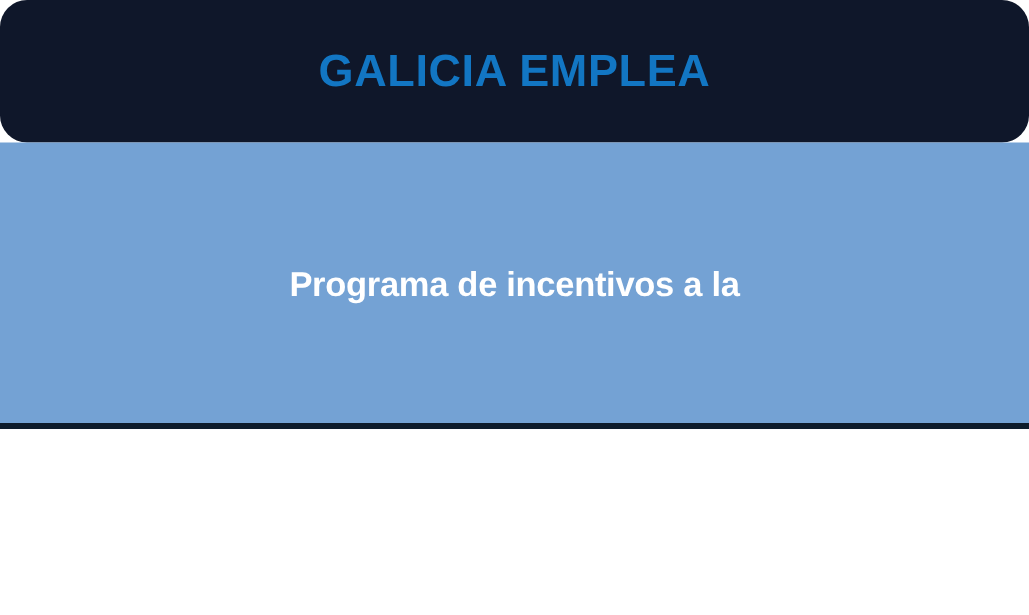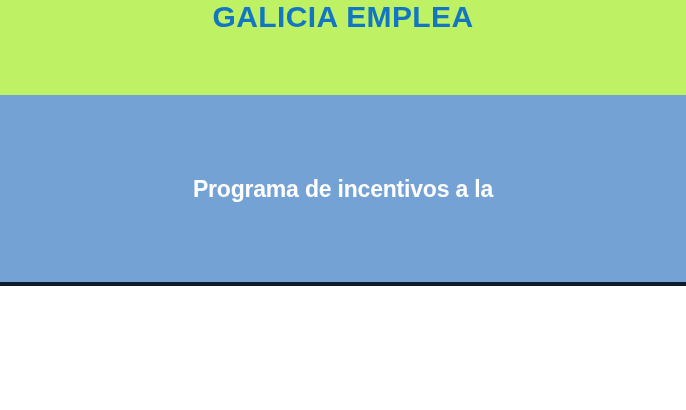--- a/index.html
+++ b/index.html
@@ -17,22 +17,24 @@
   }
 
   
   .header-title {
     position: absolute;
     left: 0;
     top: 0;
     width: 686px;
     height: 95px;
     display: flex;
+    align-items: center;
     justify-content: center;
-    background: #bef264;
+    background: #0f172a;
+    border-radius: 18px;
   }
   .header-title-text {
     font-size: 30px;
     font-weight: bold;
     letter-spacing: 0.4px;
     color: #1276C3;
     font-family: "Liberation Sans", sans-serif;
     white-space: nowrap;
   }
 

